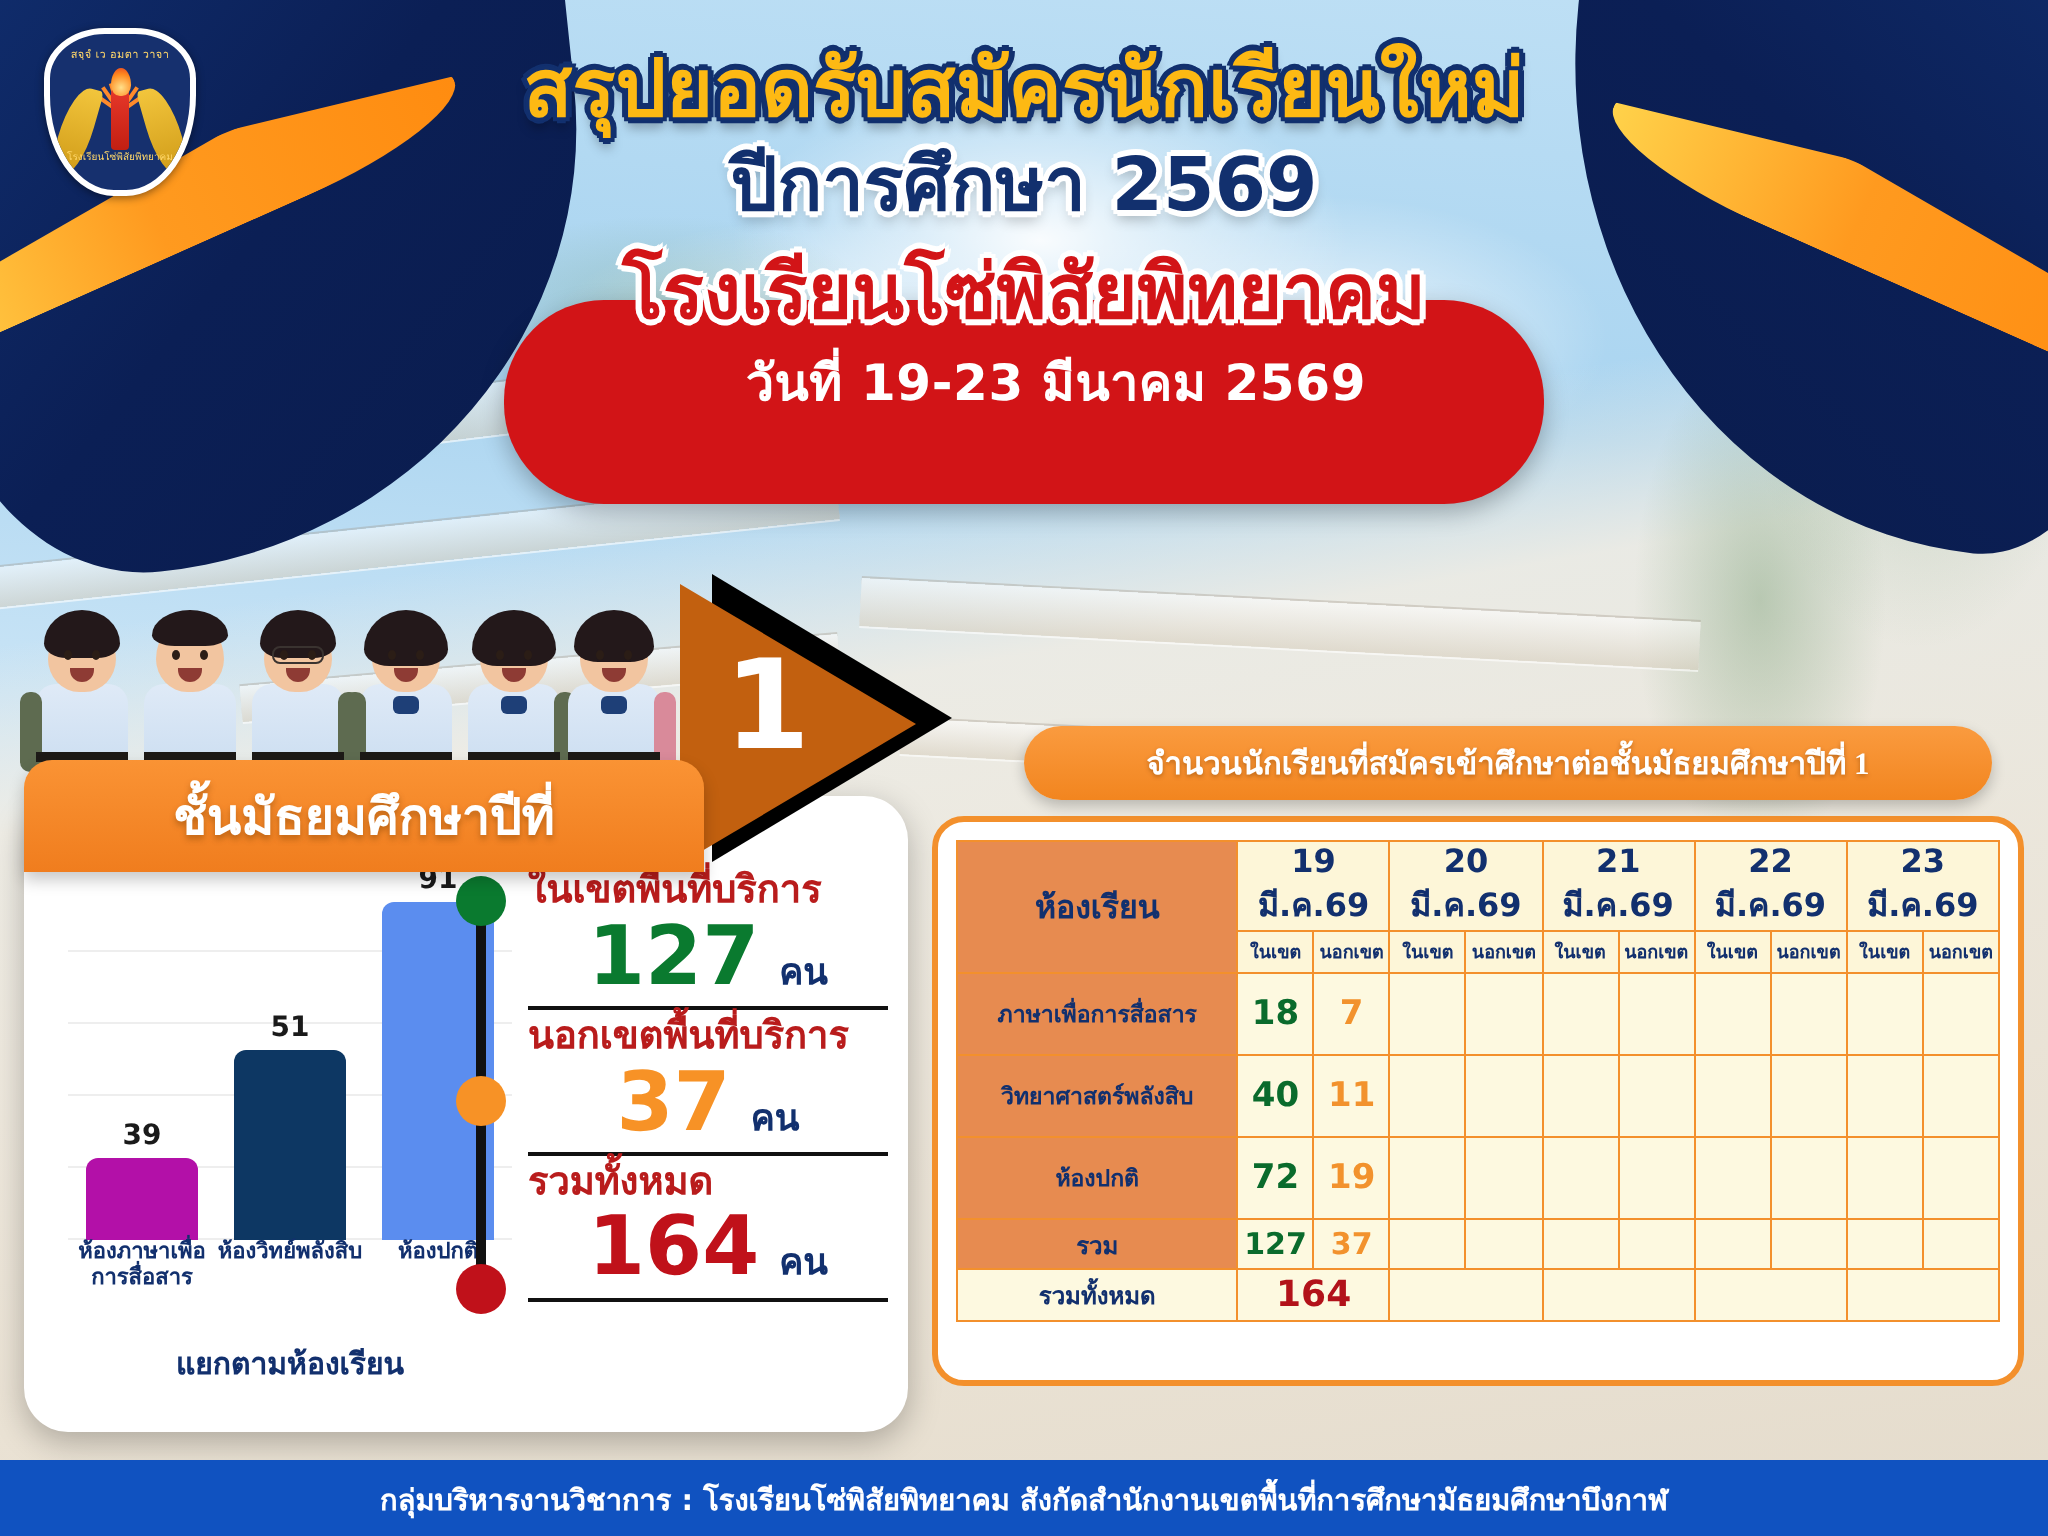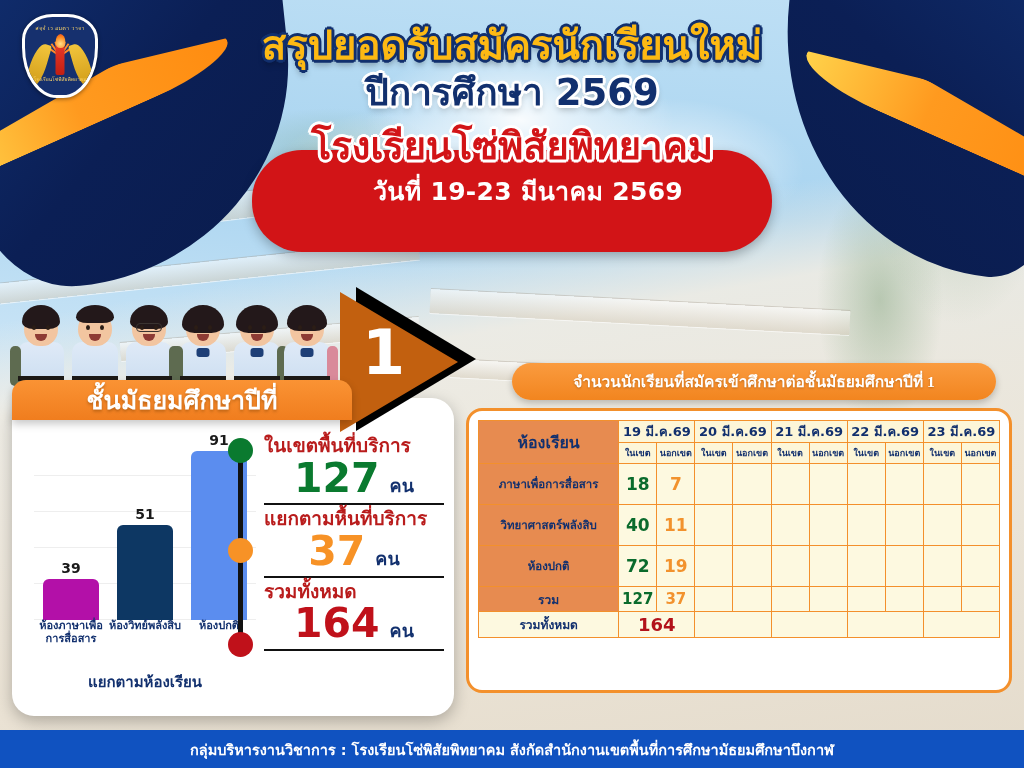--- a/index.html
+++ b/index.html
@@ -247,21 +247,21 @@
   .left-card {
     position: absolute; left: 12px; top: 398px;
     width: 442px; height: 318px;
     background: #ffffff;
     border-radius: 22px;
     box-shadow: 0 5px 16px rgba(0,0,0,.26);
     z-index: 22;
   }
   .left-card-header {
     position: absolute; left: 12px; top: 380px;
-    width: 340px; height: 40px;
+    width: 340px; height: 56px;
     background: linear-gradient(180deg, #fa9334 0%, #f07d1e 100%);
     border-radius: 14px 14px 0 0;
     display: flex; align-items: center; justify-content: center;
     z-index: 24;
     box-shadow: 0 4px 8px rgba(0,0,0,.22);
   }
   .left-card-header span {
     font-size: 25px; font-weight: 700; color: #ffffff;
     text-shadow: 0 2px 3px rgba(120,60,0,.45);
   }
@@ -381,21 +381,21 @@
   table.tbl td, table.tbl th {
     border: 1.4px solid #f3902c;
     text-align: center; vertical-align: middle;
   }
   .hdr-room {
     background: #e78b50; color: #12306e;
     font-size: 16px; font-weight: 700;
   }
   .hdr-date {
     background: #fdf6d8; color: #12306e;
-    font-size: 13px; font-weight: 700; height: 22px; margin-left: 13px;
+    font-size: 16px; font-weight: 700; height: 22px; margin-left: 13px;
   }
   .hdr-sub {
     background: #fdf6d8; color: #12306e;
     font-size: 9px; font-weight: 700; height: 21px;
   }
   .row-lbl {
     background: #e78b50; color: #12306e;
     font-size: 11.5px; font-weight: 700;
   }
   .cell {
@@ -592,21 +592,21 @@
 
       <div class="stat-block">
         <div class="stat-title">ในเขตพื้นที่บริการ</div>
         <div class="stat-row">
           <span class="stat-num green">127</span>
           <span class="stat-unit">คน</span>
         </div>
       </div>
 
       <div class="stat-block">
-        <div class="stat-title">แยกตามหื้นที่บริการ</div>
+        <div class="stat-title">นอกเขตพื้นที่บริการ</div>
         <div class="stat-row">
           <span class="stat-num orange">37</span>
           <span class="stat-unit">คน</span>
         </div>
       </div>
 
       <div class="stat-block">
         <div class="stat-title">รวมทั้งหมด</div>
         <div class="stat-row">
           <span class="stat-num red">164</span>

